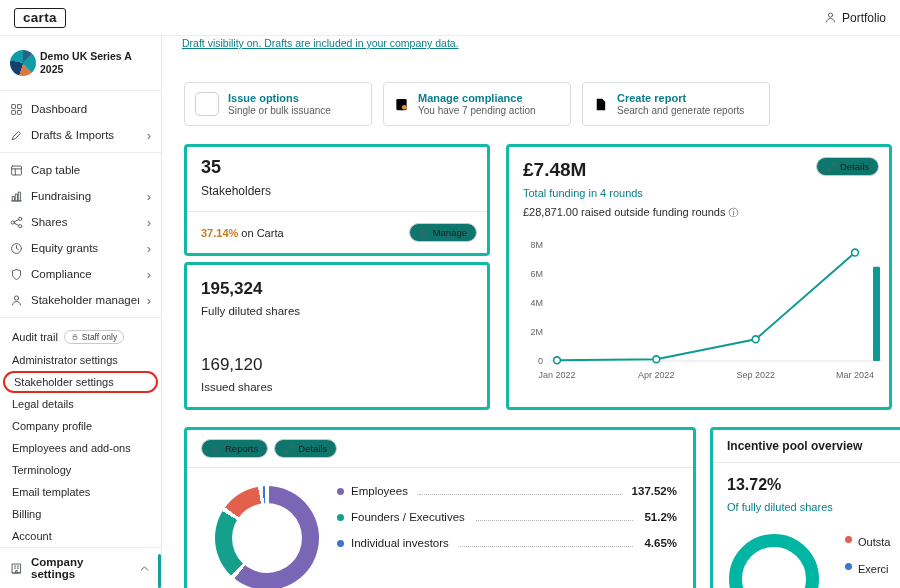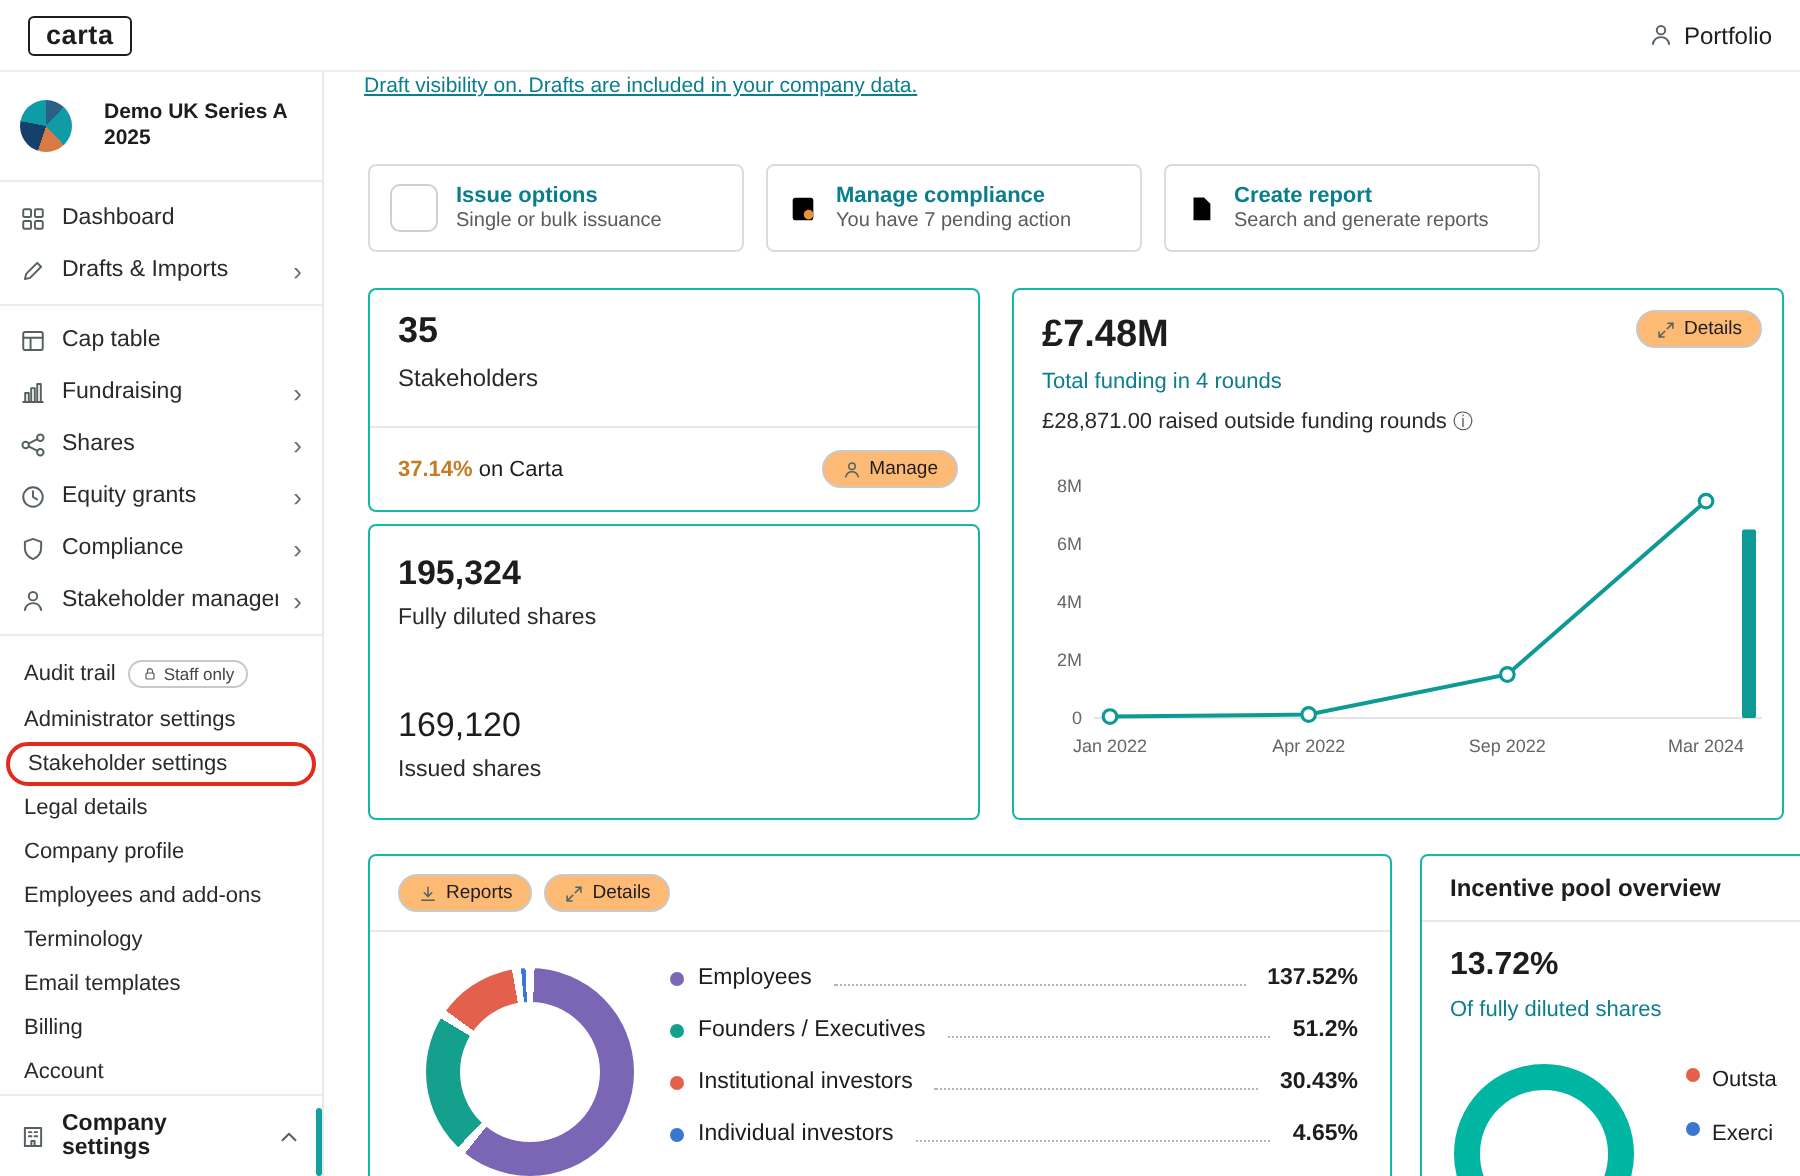--- a/index.html
+++ b/index.html
@@ -13,21 +13,21 @@
   .logo{border:1.6px solid #1d1d1f;border-radius:3px;padding:1px 8px 2px;font-weight:700;font-size:13.5px;letter-spacing:.3px;cursor:pointer}
   .portfolio{display:flex;align-items:center;gap:5px;font-size:12px;cursor:pointer}
 
   
   .ic{display:inline-flex;align-items:center;justify-content:center;color:#55605f}
   .ic svg{width:13px;height:13px;stroke:currentColor;fill:none;stroke-width:1.2;stroke-linecap:round;stroke-linejoin:round;display:block}
   .badge .ic svg{width:8px;height:8px}
 
   
   .sidebar{position:absolute;top:36px;left:0;width:162px;height:552px;border-right:1px solid #e9e9e9;background:#fff;z-index:5}
-  .company{display:flex;align-items:flex-end;gap:16px;padding:14px 10px;border-bottom:1px solid #ececec;cursor:pointer}
+  .company{display:flex;align-items:flex-end;gap:4px;padding:14px 10px;border-bottom:1px solid #ececec;cursor:pointer}
   .avatar{width:26px;height:26px;border-radius:50%;flex:none;
     background:conic-gradient(#2b6186 0 12%,#0f9ba8 12% 38%,#d97a45 38% 55%,#15406b 55% 78%,#0f9ba8 78% 100%)}
   .company-name{font-size:10.5px;font-weight:700;line-height:1.25}
   .primary-nav{padding:5px 0 0}
   .nav-item{display:flex;align-items:center;gap:8px;padding:6.5px 10px;font-size:11.5px;color:#2a2a2a;cursor:pointer}
   .nav-item .nav-label{flex:1;white-space:nowrap;overflow:hidden}
   .nav-item .chev{color:#707070;font-size:13px;line-height:1}
   .sep{border-top:1px solid #ececec;margin:4px 0}
   .secondary-nav{padding:3px 0}
   .snav-item{display:flex;align-items:center;gap:6px;padding:5px 12px;font-size:11px;color:#2a2a2a;cursor:pointer;white-space:nowrap}
@@ -44,22 +44,22 @@
 
   .action-row{position:absolute;left:22px;top:46px;display:flex;gap:11px}
   .action-card{width:188px;height:44px;border:1px solid #dcdcdc;border-radius:4px;display:flex;align-items:center;gap:9px;padding:0 10px;cursor:pointer;background:#fff}
   .action-ic{flex:none;color:#2e2e2e;display:flex;align-items:center;justify-content:center}
   .action-ic svg{width:15px;height:15px}
   .action-ic.boxed{width:24px;height:24px;border:1px solid #cfcfcf;border-radius:5px}
   .action-ic.boxed svg{width:12px;height:12px}
   .action-title{font-size:11px;font-weight:700;color:#0a7e8c}
   .action-sub{font-size:10px;color:#5b5b5b;margin-top:1px}
 
-  .card{position:absolute;background:#fff;border:1px solid #14b8a6;border-radius:4px}
-  .pill-btn{display:inline-flex;align-items:center;gap:4px;border:1px solid #c9c9c9;border-radius:12px;background:#fdba74;
+  .card{position:absolute;background:#fff;border:3px solid #14b8a6;border-radius:4px}
+  .pill-btn{display:inline-flex;align-items:center;gap:4px;border:1px solid #c9c9c9;border-radius:12px;background:#0f766e;
     padding:3px 9px;font-size:9.5px;font-family:inherit;cursor:pointer;color:#1d1d1f}
   .pill-btn .ic svg{width:10px;height:10px}
 
   .stakeholders-card{left:22px;top:108px;width:306px;height:112px}
   .sk-value{position:absolute;left:14px;top:10px;font-size:18px;font-weight:700}
   .sk-label{position:absolute;left:14px;top:37px;font-size:12px;color:#2a2a2a}
   .sk-bottom{position:absolute;left:0;right:0;bottom:0;height:42px;border-top:1px solid #e8e8e8;
     display:flex;align-items:center;justify-content:space-between;padding:0 10px 0 14px;font-size:11px}
   .pct{color:#c67c22;font-weight:700}
 
@@ -389,26 +389,20 @@
             <span class="leader"></span>
             <span class="legend-value">137.52%</span>
           </div>
           <div class="legend-row">
             <span class="dot" style="background:#14a08c"></span>
             <span class="legend-label">Founders / Executives</span>
             <span class="leader"></span>
             <span class="legend-value">51.2%</span>
           </div>
           <div class="legend-row">
-            <span class="dot" style="background:#e2604c"></span>
-            <span class="legend-label">Institutional investors</span>
-            <span class="leader"></span>
-            <span class="legend-value">30.43%</span>
-          </div>
-          <div class="legend-row">
             <span class="dot" style="background:#3b77d1"></span>
             <span class="legend-label">Individual investors</span>
             <span class="leader"></span>
             <span class="legend-value">4.65%</span>
           </div>
         </div>
     </section>
 
     <section class="card incentive-card">
       <div class="panel-header">

